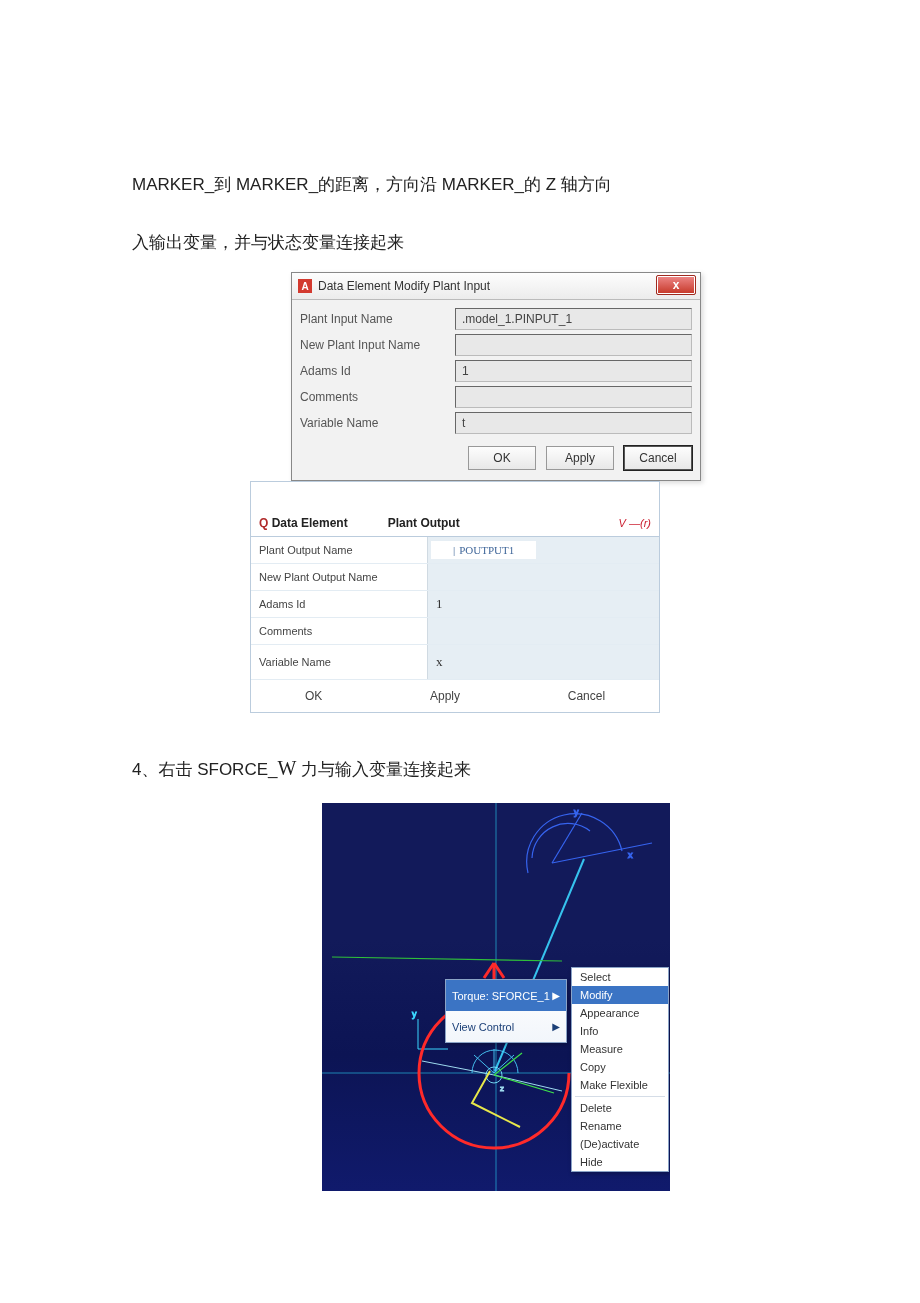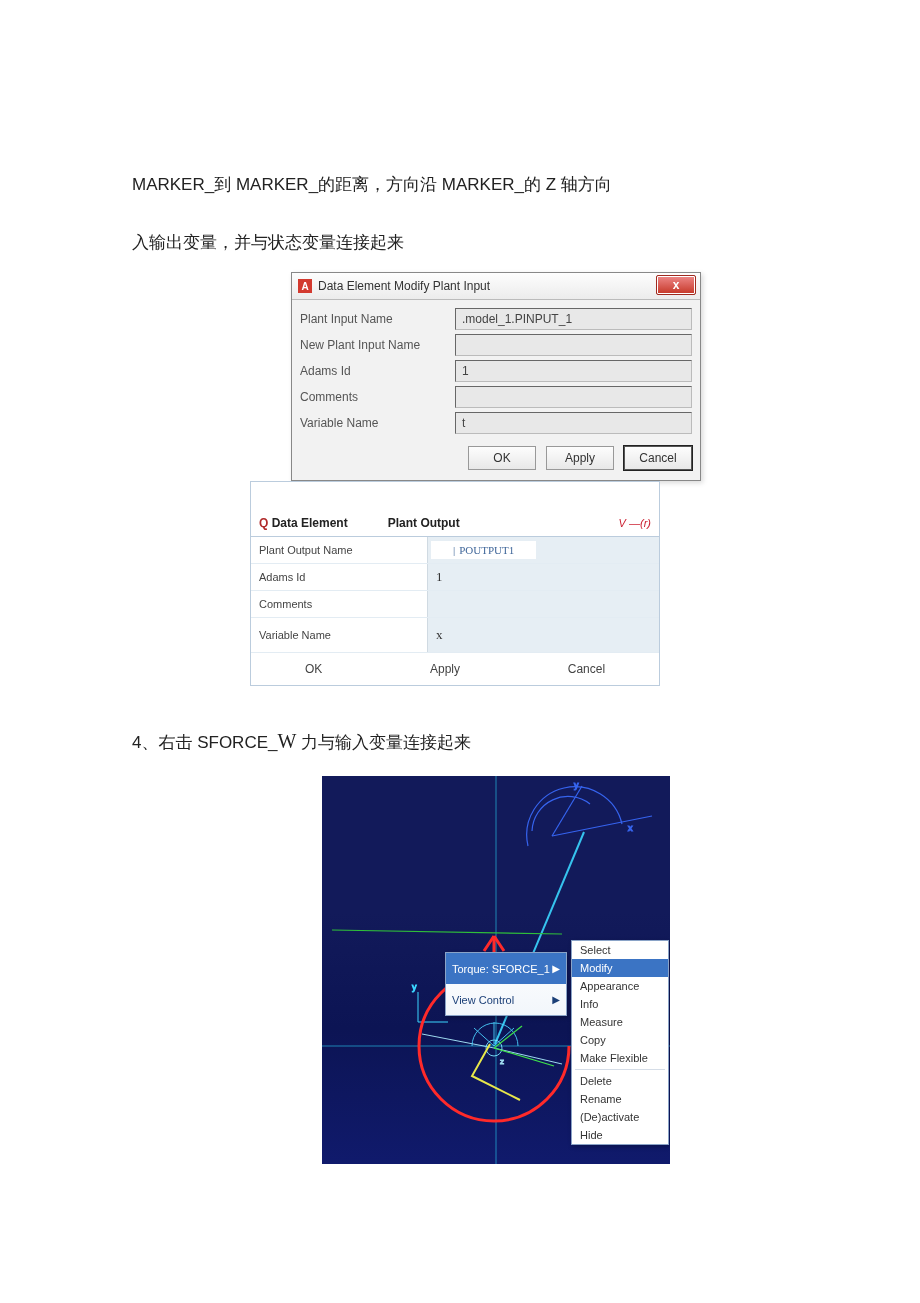--- a/index.html
+++ b/index.html
@@ -254,20 +254,24 @@
       </div>
       <div class="dlg2-body">
         <div class="drow">
           <span class="dlabel">Plant Output Name</span>
           <span class="dval white-chip">
             <span class="chip">
                 <span class="chip-caret">|</span>
                 <span>POUTPUT1</span>
               </span>
           </span>
+        </div>
+        <div class="drow">
+          <span class="dlabel">New Plant Output Name</span>
+          <span class="dval"></span>
         </div>
         <div class="drow">
           <span class="dlabel">Adams Id</span>
           <span class="dval">1</span>
         </div>
         <div class="drow">
           <span class="dlabel">Comments</span>
           <span class="dval"></span>
         </div>
         <div class="drow" style="height:34px">

